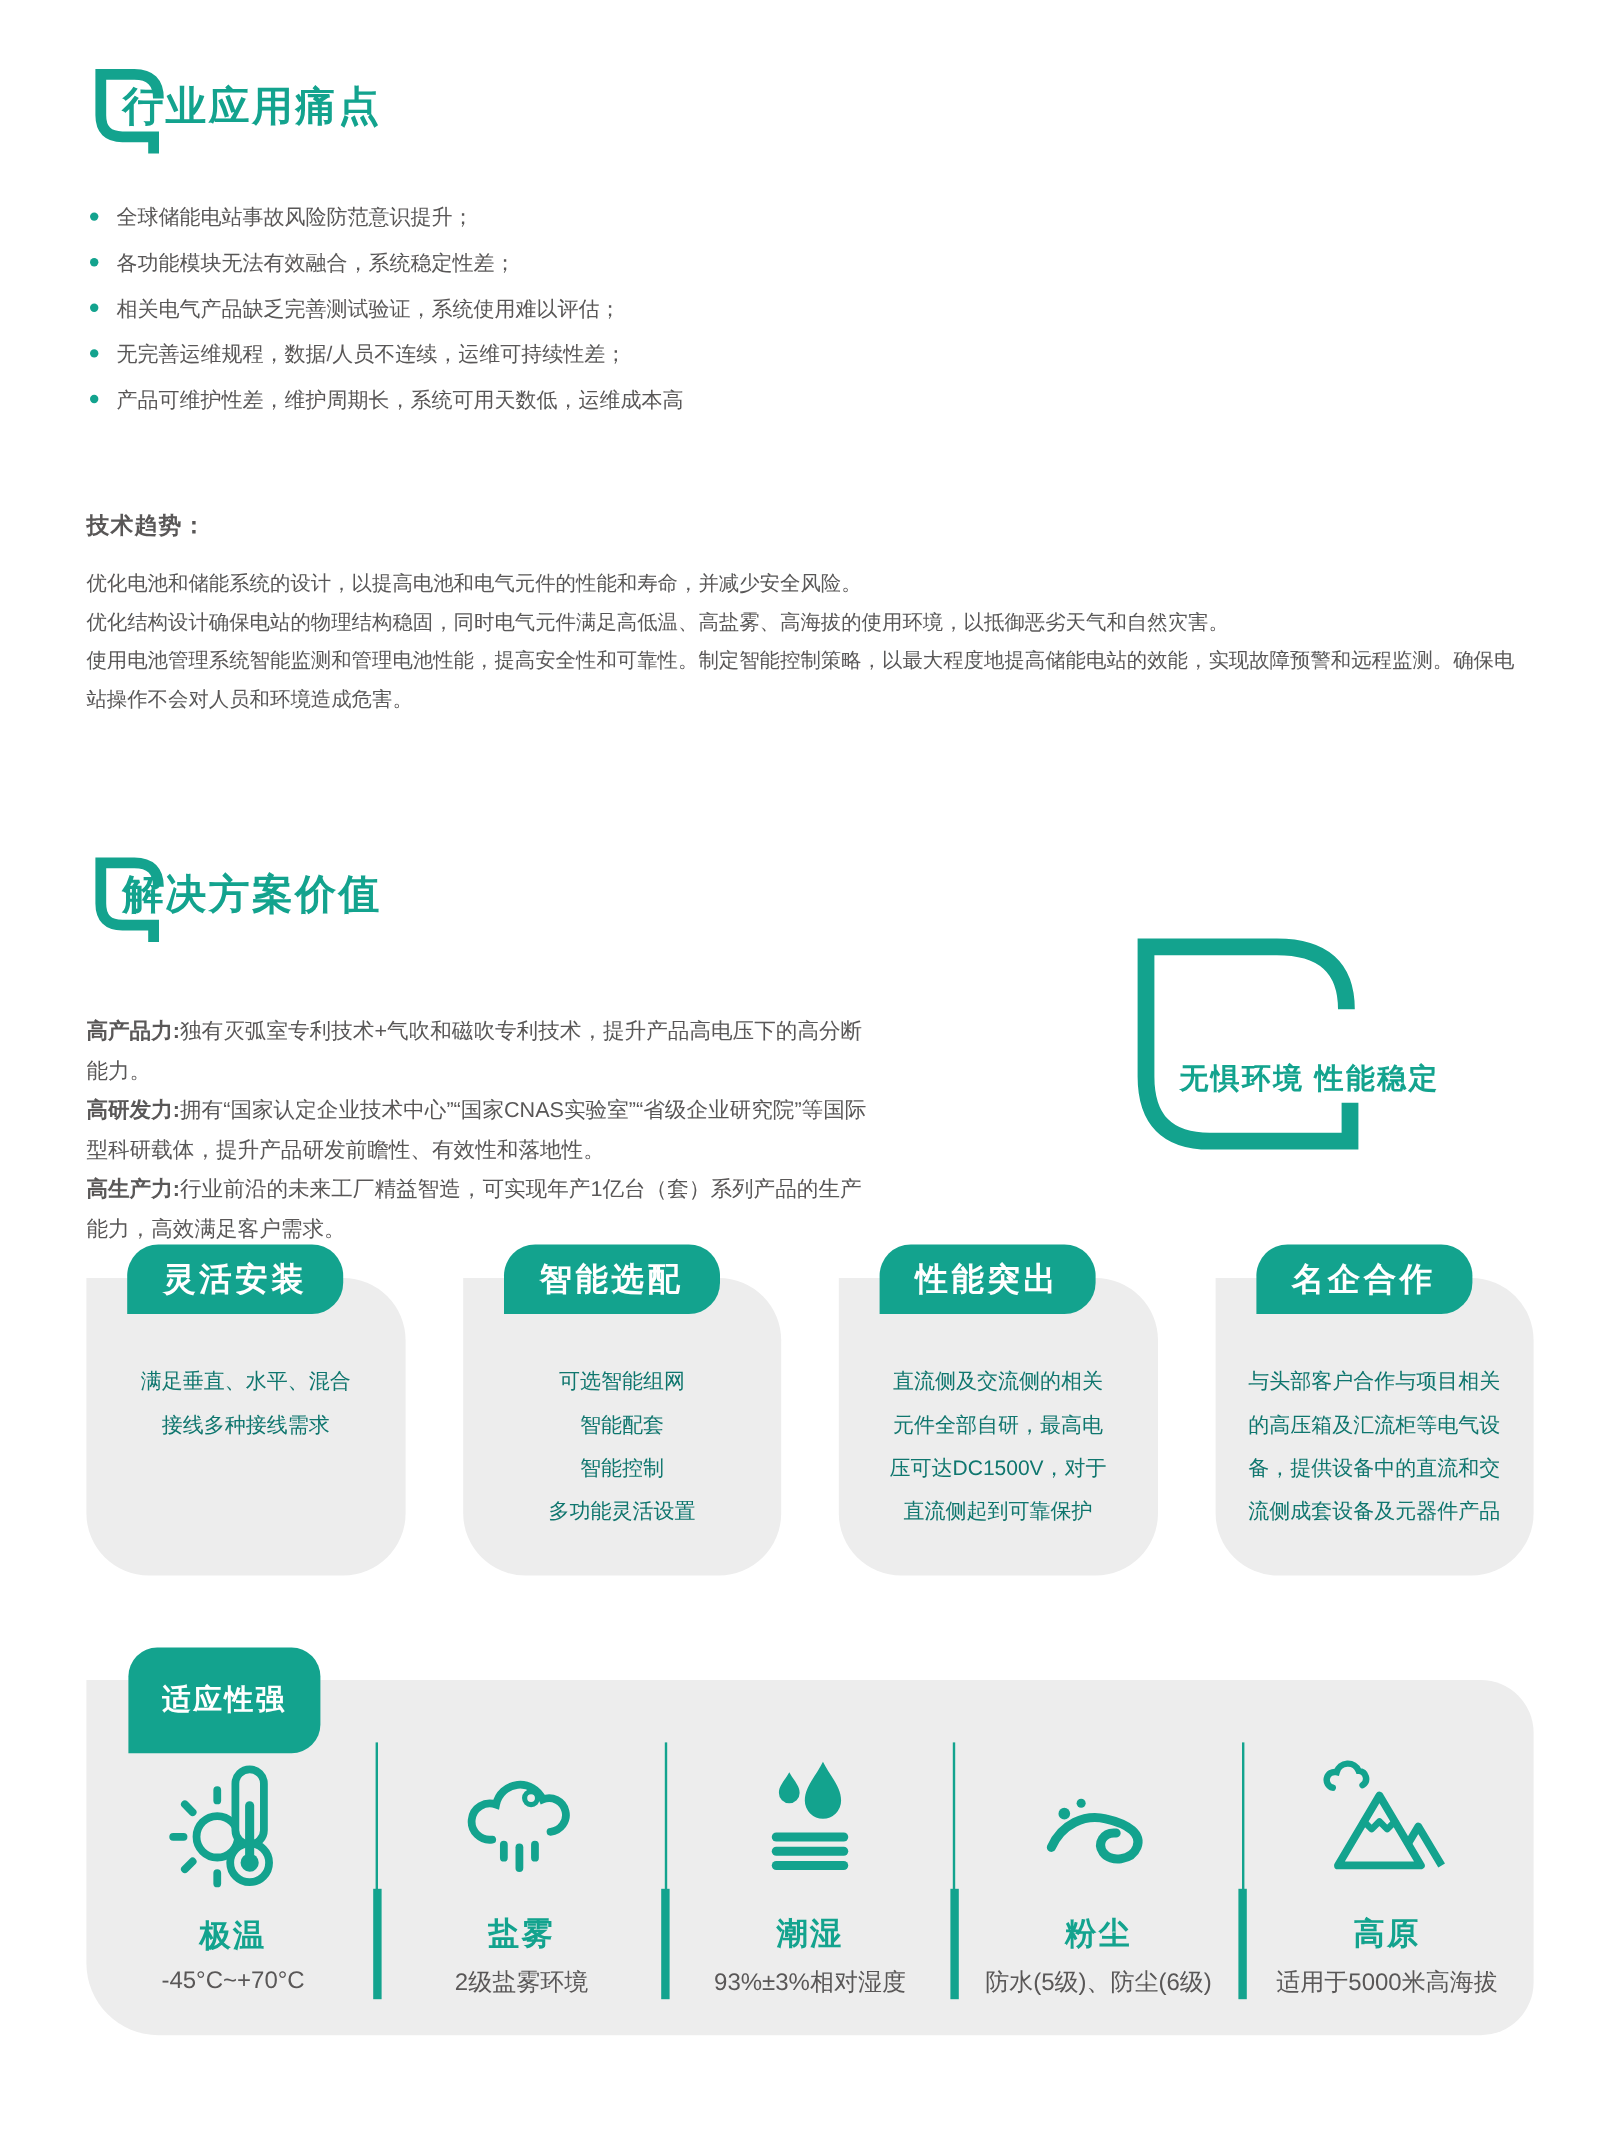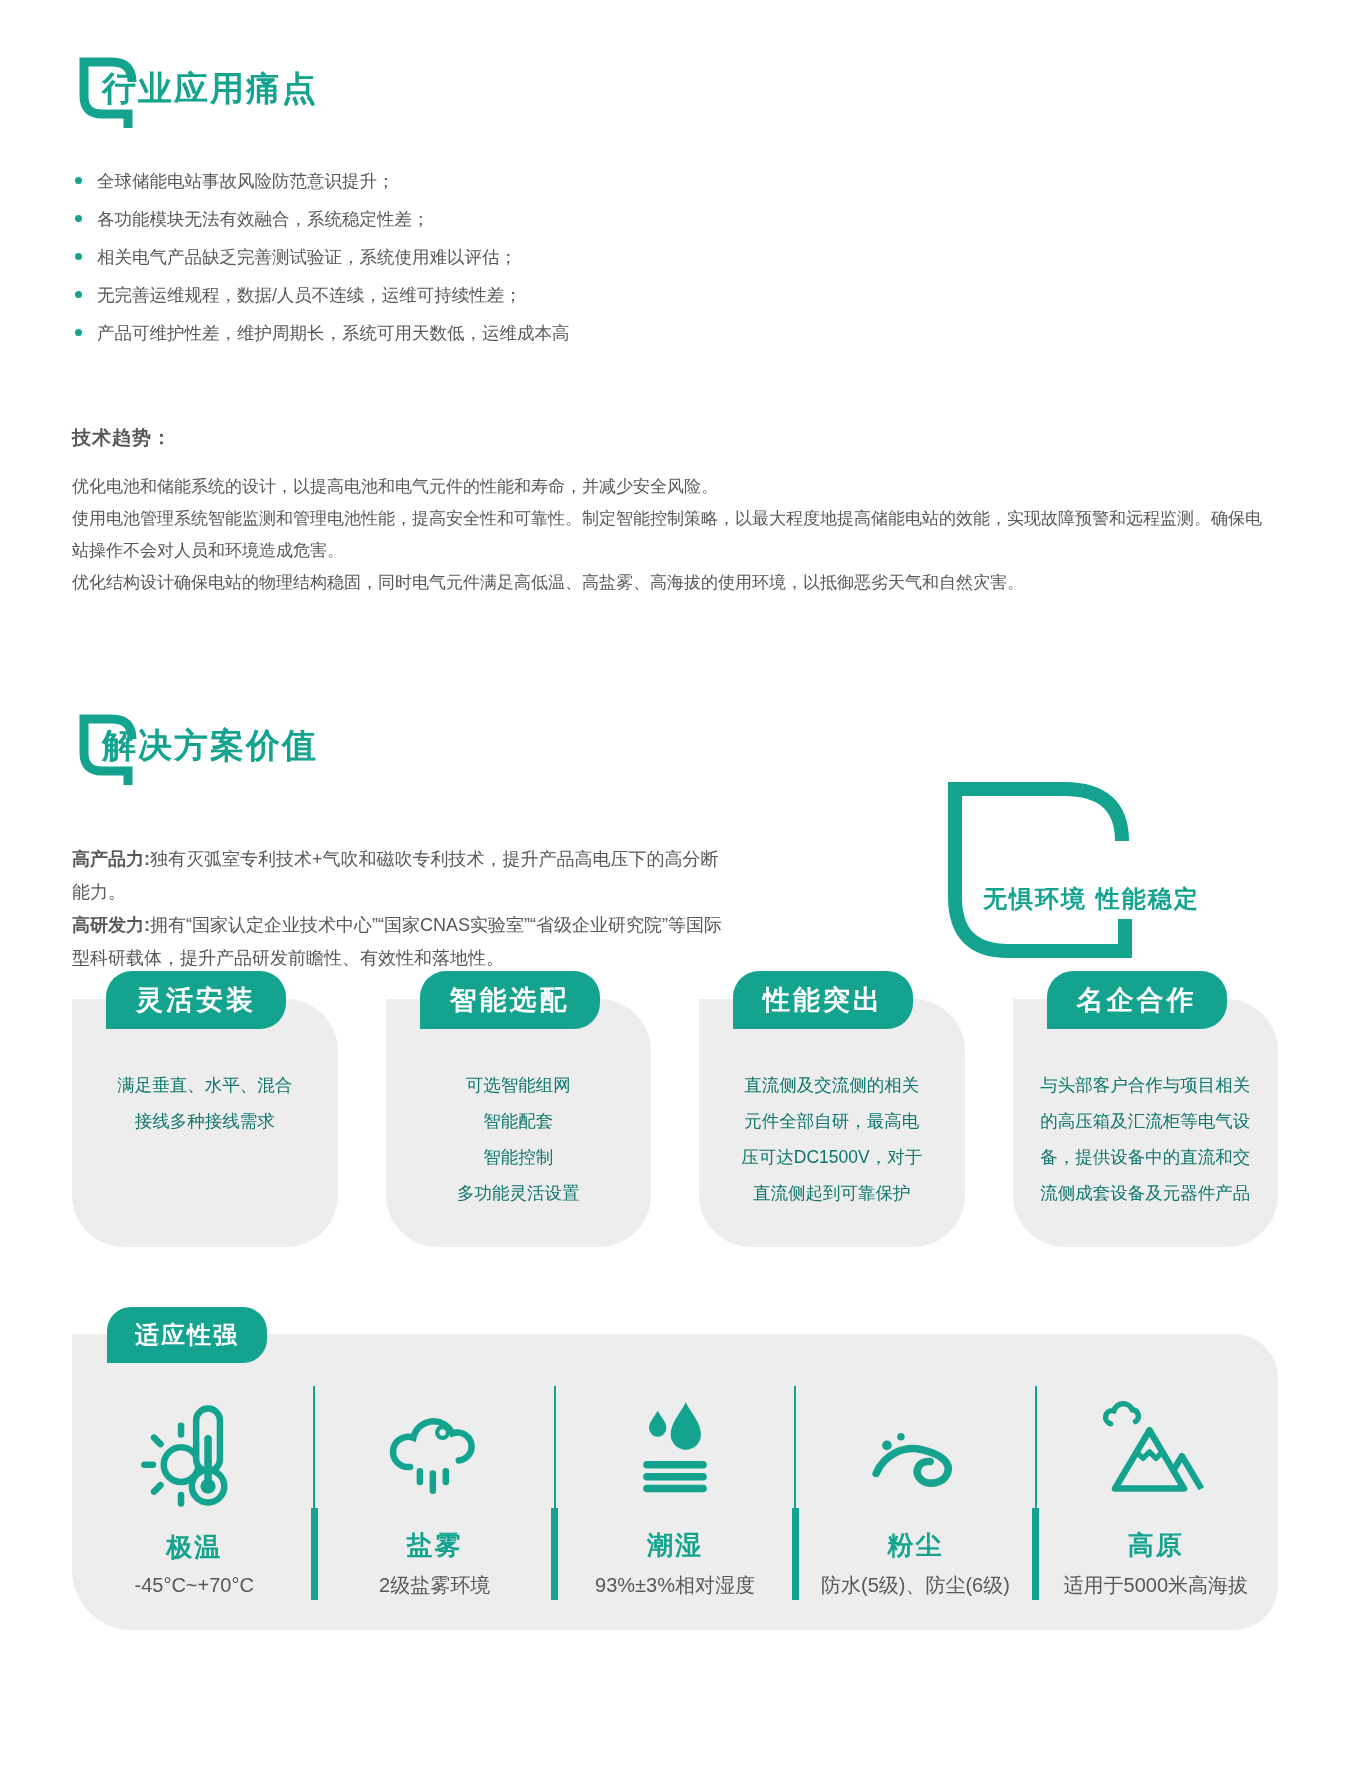--- a/index.html
+++ b/index.html
@@ -42,21 +42,21 @@
   .card{flex:1;position:relative;}
   .card-badge{position:absolute;top:-28px;left:34px;height:58px;line-height:58px;padding:0 30px;
               background:#13a38e;color:#fff;font-size:27px;font-weight:bold;
               border-radius:26px 26px 26px 0;letter-spacing:3px;white-space:nowrap;}
   .card-body{background:#ededed;border-radius:0 52px 52px 52px;height:248px;padding-top:68px;
              box-sizing:border-box;text-align:center;font-size:17.5px;color:#0f766e;line-height:36px;}
 
   
   .env{position:relative;margin-top:87px;background:#ededed;border-radius:0 44px 44px 60px;
        height:296px;padding:52px 6px 0;box-sizing:border-box;}
-  .env-badge{position:absolute;top:-27px;left:35px;height:56px;line-height:56px;padding:0 28px;
+  .env-badge{position:absolute;top:-27px;left:35px;height:56px;line-height:56px;padding:16px 28px;
              background:#13a38e;color:#fff;font-size:24px;font-weight:bold;
              border-radius:24px 24px 24px 0;letter-spacing:2px;white-space:nowrap;}
   .env-row{display:flex;align-items:center;}
   .env-col{flex:1;display:flex;flex-direction:column;align-items:center;}
   .env-iconbox{height:132px;display:flex;align-items:center;justify-content:center;}
   .env-iconbox svg{height:108px;width:auto;}
   .env-title{margin-top:8px;font-size:26px;font-weight:bold;color:#13a38e;letter-spacing:2px;}
   .env-sub{margin-top:9px;font-size:20px;color:#595757;white-space:nowrap;}
   .divider{width:8px;flex:none;display:flex;flex-direction:column;align-items:center;}
   .divider .thin{width:2px;height:126px;background:#13a38e;}
@@ -93,35 +93,36 @@
       </li>
     <li>
         <span class="dot"></span>
         <span>产品可维护性差，维护周期长，系统可用天数低，运维成本高</span>
       </li>
   </ul>
 
   <div class="tech">
     <h3>技术趋势：</h3>
     <p>优化电池和储能系统的设计，以提高电池和电气元件的性能和寿命，并减少安全风险。</p>
+    <p>优化结构设计确保电站的物理结构稳固，同时电气元件满足高低温、高盐雾、高海拔的使用环境，以抵御恶劣天气和自然灾害。</p>
     <p>使用电池管理系统智能监测和管理电池性能，提高安全性和可靠性。制定智能控制策略，以最大程度地提高储能电站的效能，实现故障预警和远程监测。确保电站操作不会对人员和环境造成危害。</p>
-    <p>优化结构设计确保电站的物理结构稳固，同时电气元件满足高低温、高盐雾、高海拔的使用环境，以抵御恶劣天气和自然灾害。</p>
   </div>
 
   <div class="solution">
     <div class="section-header">
       <svg class="bracket-sm" viewBox="0 0 66 80">
         <path d="M52,76 L52,62 L26,62 Q8,62 8,44 L8,10 L36,10 Q56,10 56,30" fill="none" stroke="#13a38e" stroke-width="9" stroke-linejoin="miter"></path>
       </svg>
       <h2>解决方案价值</h2>
     </div>
 
     <div class="values">
       <p><strong>高产品力:</strong><span>独有灭弧室专利技术+气吹和磁吹专利技术，提升产品高电压下的高分断能力。</span></p>
       <p><strong>高研发力:</strong><span>拥有“国家认定企业技术中心”“国家CNAS实验室”“省级企业研究院”等国际型科研载体，提升产品研发前瞻性、有效性和落地性。</span></p>
+      <p><strong>高生产力:</strong><span>行业前沿的未来工厂精益智造，可实现年产1亿台（套）系列产品的生产能力，高效满足客户需求。</span></p>
     </div>
 
     <div class="highlight">
       <svg class="bracket-lg" viewBox="0 0 192 196">
         <path d="M181,140 L181,172 L64,172 Q11,172 11,118 L11,10 L120,10 Q178,10 178,62" fill="none" stroke="#13a38e" stroke-width="14" stroke-linejoin="miter"></path>
       </svg>
       <div class="hl-sub">无惧环境 性能稳定</div>
     </div>
   </div>
 

